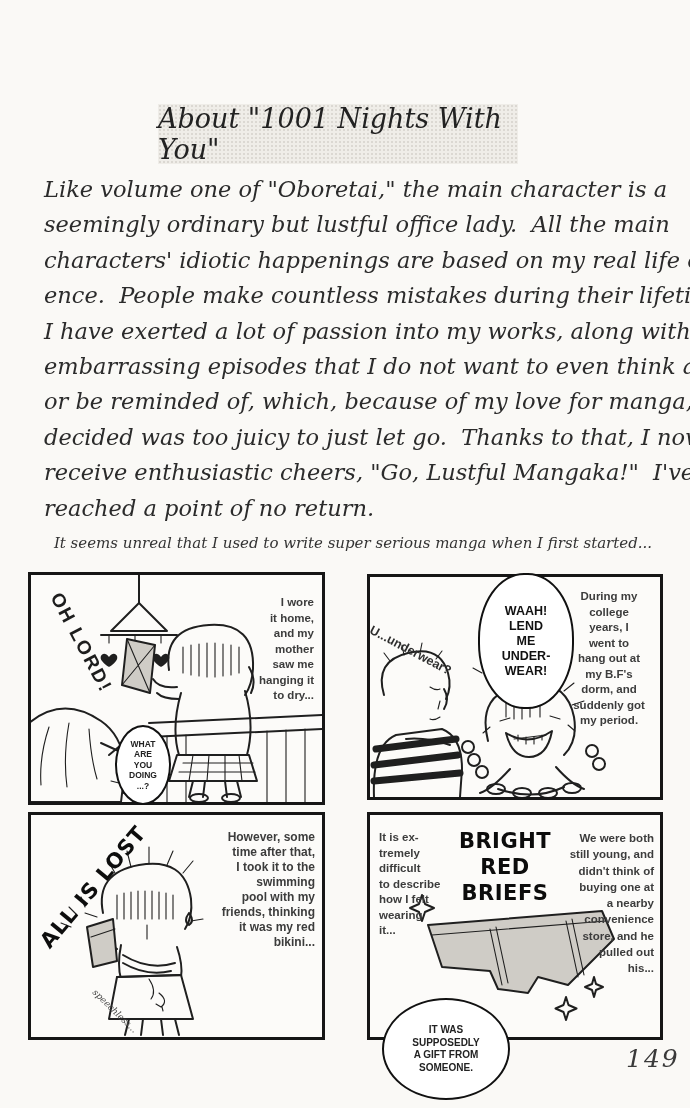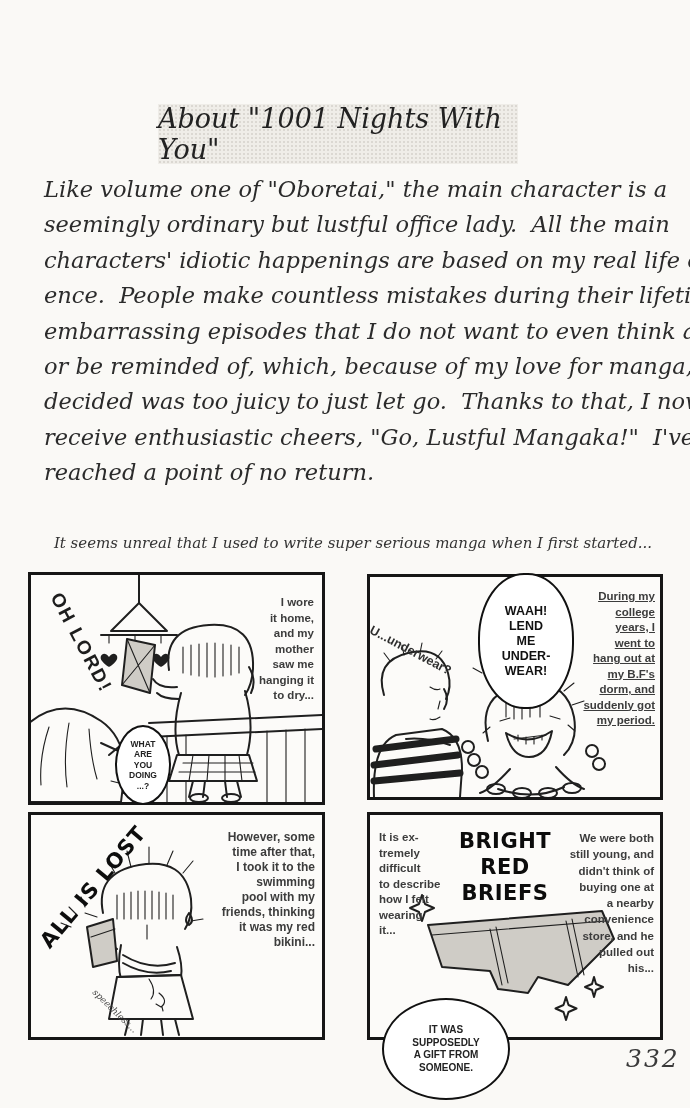--- a/index.html
+++ b/index.html
@@ -55,21 +55,21 @@
   .p1-bubble{left:84px;top:150px;width:52px;height:76px;border:2px solid #111;
     border-radius:50%;background:#fff;display:flex;align-items:center;justify-content:center;
     text-align:center;font-size:8.5px;line-height:10.5px;color:#222;z-index:3;}
 
   
   .p2-bubble{left:108px;top:-4px;width:92px;height:132px;border:2.5px solid #111;
     border-radius:48%;background:#fff;display:flex;align-items:center;justify-content:center;
     text-align:center;font-size:12.5px;line-height:15px;color:#111;z-index:2;}
   .p2-sfx{left:4px;top:46px;transform:rotate(28deg);transform-origin:0 0;
     font-size:12.5px;color:#2e2e2e;white-space:nowrap;}
-  .p2-narr{right:5px;top:12px;width:92px;text-align:right;text-decoration:underline;}
+  .p2-narr{right:5px;top:12px;width:92px;text-align:center;}
 
   
   .p3-sfx{left:62px;top:72px;transform:translate(-50%,-50%) rotate(-50deg);
     font-family:"DejaVu Sans",sans-serif;font-weight:800;font-size:21px;
     letter-spacing:1px;color:#0d0d0d;white-space:nowrap;}
   .p3-narr{right:7px;top:15px;width:132px;text-align:right;font-size:12px;line-height:15px;}
   .p3-small{left:84px;top:196px;transform:translate(-50%,-50%) rotate(44deg);
     font-size:9px;color:#444;white-space:nowrap;}
 
   
@@ -92,20 +92,21 @@
 
 <div class="title-banner script">
   <span>About "1001 Nights With You"</span>
 </div>
 
 <div class="intro script">
     <div class="intro-line">Like volume one of "Oboretai," the main character is a</div>
     <div class="intro-line">seemingly ordinary but lustful office lady.  All the main</div>
     <div class="intro-line">characters' idiotic happenings are based on my real life experi-</div>
     <div class="intro-line">ence.  People make countless mistakes during their lifetime.</div>
+    <div class="intro-line">I have exerted a lot of passion into my works, along with</div>
     <div class="intro-line">embarrassing episodes that I do not want to even think about</div>
     <div class="intro-line">or be reminded of, which, because of my love for manga, I</div>
     <div class="intro-line">decided was too juicy to just let go.  Thanks to that, I now</div>
     <div class="intro-line">receive enthusiastic cheers, "Go, Lustful Mangaka!"  I've</div>
     <div class="intro-line">reached a point of no return.</div>
   </div>
 
 <div class="caption script">It seems unreal that I used to write super serious manga when I first started...</div>
 
 <div class="panel" id="panel1">
@@ -260,13 +261,13 @@
 his...</div>
 </div>
 
 <div class="gift-bubble">
   <span class="pre">IT WAS
 SUPPOSEDLY
 A GIFT FROM
 SOMEONE.</span>
 </div>
 
-<div class="pageno script">332</div>
+<div class="pageno script">149</div>
 
 </body></html>

